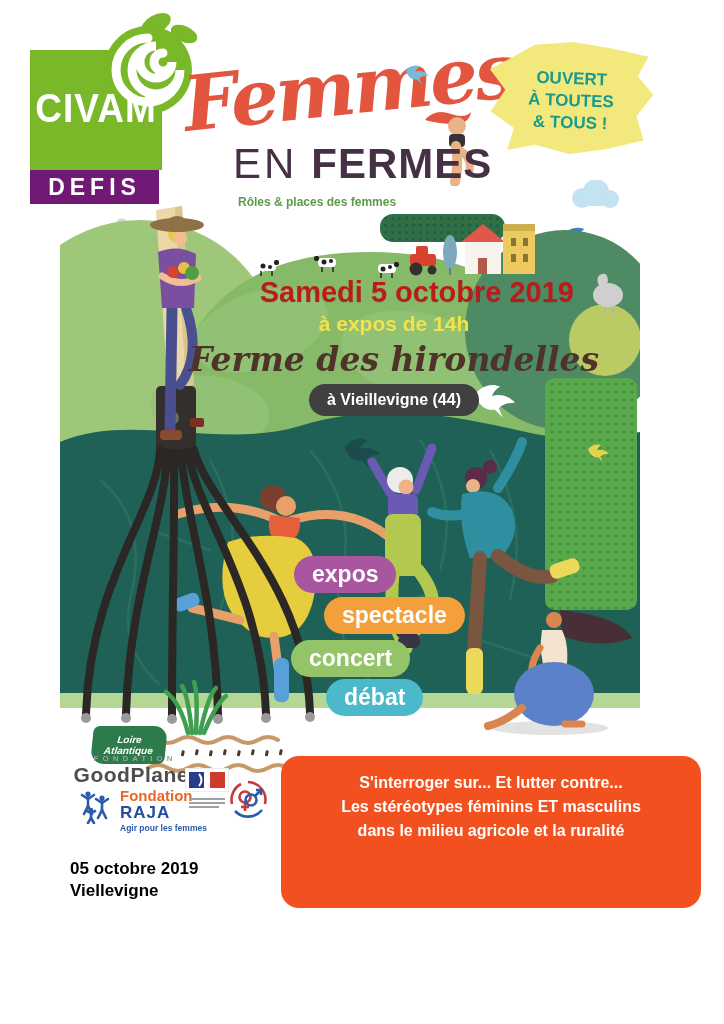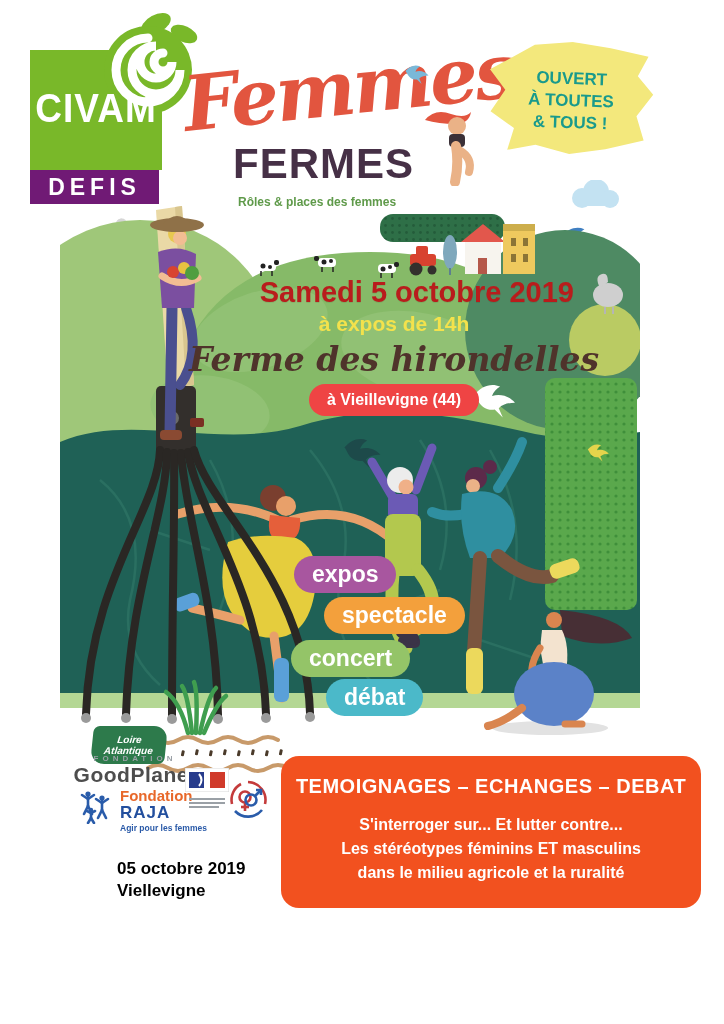--- a/index.html
+++ b/index.html
@@ -31,21 +31,21 @@
   #badge-text{left:0;top:26px;width:168px;text-align:center;color:#199a8c;font-weight:800;
               font-size:17px;line-height:1.3;}
 
   
   #event-date{left:214px;top:276px;width:360px;text-align:right;color:#b91c1c;font-size:29px;
               font-weight:800;text-shadow:0 1px 0 rgba(0,0,0,.08);}
   #event-time{left:214px;top:312px;width:360px;text-align:center;color:#f3e24c;font-size:21px;
               font-weight:800;}
   #event-venue{left:184px;top:340px;width:420px;text-align:center;color:#4f332b;
                font-family:"DejaVu Serif",serif;font-style:italic;font-weight:700;font-size:33px;}
-  #event-location{left:309px;top:384px;width:170px;background:#ef4444;color:#fff;
+  #event-location{left:309px;top:384px;width:170px;background:#404040;color:#fff;
     border-radius:20px;padding:7px 0;text-align:center;font-size:16px;font-weight:700;}
 
   .tag{position:absolute;color:#fff;font-weight:800;font-size:23px;padding:5px 18px;
        border-radius:20px;}
   #tag-0{left:294px;top:556px;background:#a8569f;}
   #tag-1{left:324px;top:597px;background:#f3a03c;}
   #tag-2{left:291px;top:640px;background:#94c468;}
   #tag-3{left:326px;top:679px;background:#4bb9c9;}
 
   
@@ -67,21 +67,21 @@
   #gender-logo{left:228px;top:780px;}
 
   
   #info-box{left:281px;top:756px;width:420px;height:152px;background:#f2511f;border-radius:18px;
             color:#fff;text-align:center;}
   #info-heading{margin-top:19px;font-size:20px;font-weight:800;letter-spacing:.5px;}
   .info-line{font-size:16px;font-weight:700;line-height:1.5;}
   #info-line1{margin-top:15px;}
 
   
-  #footer{left:70px;top:858px;color:#000;font-size:17px;font-weight:700;line-height:1.3;margin-left:47px;}
+  #footer{left:70px;top:858px;color:#000;font-size:17px;font-weight:700;line-height:1.3;}
 </style>
 </head>
 <body>
 
 <div id="poster">
 
   <svg class="abs" style="left:60px;top:180px;" width="580" height="600" viewBox="0 0 580 600">
     <defs>
       <pattern id="dotsBright" width="8" height="8" patternUnits="userSpaceOnUse">
         <rect width="8" height="8" fill="#5aa84c"></rect>
@@ -324,20 +324,21 @@
     <use href="#swallow" fill="#7ab8d8"></use>
   </svg>
   <svg class="abs" style="left:423px;top:86px;" width="56" height="100" viewBox="0 0 56 100">
     <path d="M2,34 q10,-12 26,-6 q14,5 20,-2 q-2,12 -16,12 q-16,0 -30,-4 Z" fill="#e2553f"></path>
     <circle cx="34" cy="40" r="9" fill="#eab287"></circle>
     <rect x="26" y="48" width="16" height="13" rx="4" fill="#3a3037"></rect>
     <path d="M33,60 Q36,78 32,96" stroke="#eab287" stroke-width="10" fill="none" stroke-linecap="round"></path>
     <path d="M36,64 Q50,72 46,86" stroke="#eab287" stroke-width="8" fill="none" stroke-linecap="round"></path>
   </svg>
   <div class="abs" id="title-row">
+    <span id="title-en">EN</span>
     <span id="title-fermes">FERMES</span>
   </div>
   <div class="abs" id="subtitle1">Rôles &amp; places des femmes</div>
 
   <div class="abs" id="badge">
     <svg class="abs" style="left:0;top:0;" width="168" height="115" viewBox="0 0 168 115">
       <polygon fill="#f3e87c" points="84,0 122,5 160,12 150,32 166,50 150,72 158,96 120,106 84,112 50,104 22,110 28,88 4,72 18,50 2,30 26,16 46,4"></polygon>
     </svg>
     <div class="abs" id="badge-text">
       <div>OUVERT</div>
@@ -411,21 +412,20 @@
     <path d="M4,24 A18,18 0 0 1 13,4" stroke="#c43b3b" stroke-width="2.6" fill="none"></path>
     <circle cx="17" cy="17" r="5.5" stroke="#c43b3b" stroke-width="2.6" fill="none"></circle>
     <line x1="17" y1="22.5" x2="17" y2="31" stroke="#c43b3b" stroke-width="2.6"></line>
     <line x1="13" y1="27" x2="21" y2="27" stroke="#c43b3b" stroke-width="2.6"></line>
     <circle cx="23" cy="20" r="5.5" stroke="#2a5caa" stroke-width="2.6" fill="none"></circle>
     <line x1="27" y1="16" x2="33" y2="10" stroke="#2a5caa" stroke-width="2.6"></line>
     <path d="M28,10 L33,10 L33,15" stroke="#2a5caa" stroke-width="2.6" fill="none"></path>
   </svg>
 
   <div class="abs" id="info-box">
-    <div id="info-heading">TEMOIGNAGES – ECHANGES – DEBAT</div>
     <div class="info-line" id="info-line1">S'interroger sur... Et lutter contre...</div>
     <div class="info-line">Les stéréotypes féminins ET masculins</div>
     <div class="info-line">dans le milieu agricole et la ruralité</div>
   </div>
 
   <div class="abs" id="footer">
     <div>05 octobre 2019</div>
     <div>Viellevigne</div>
   </div>
 

